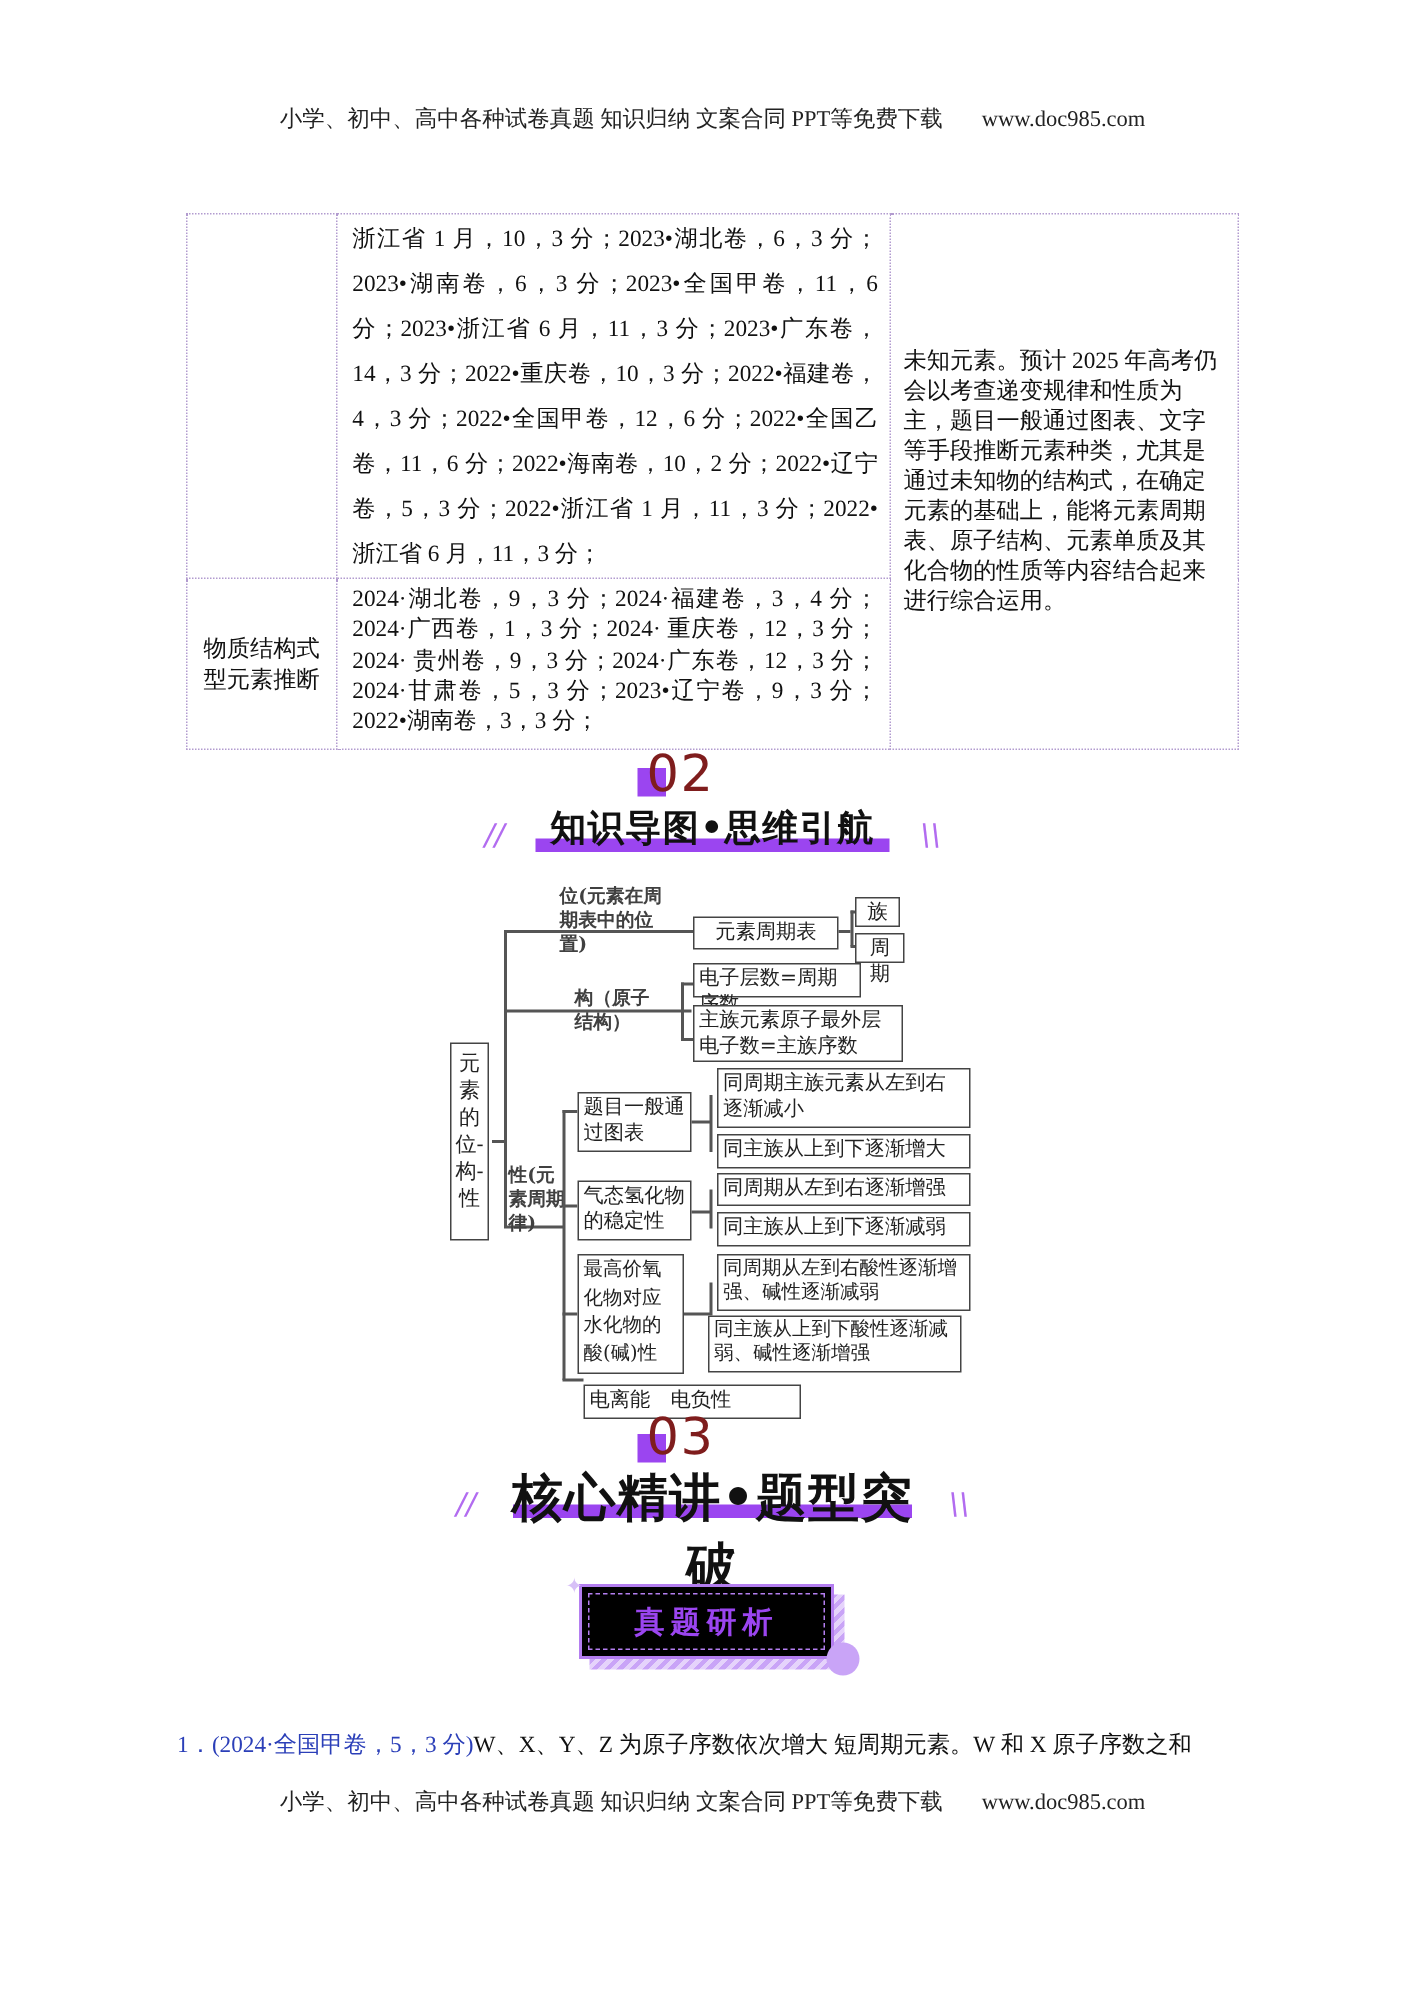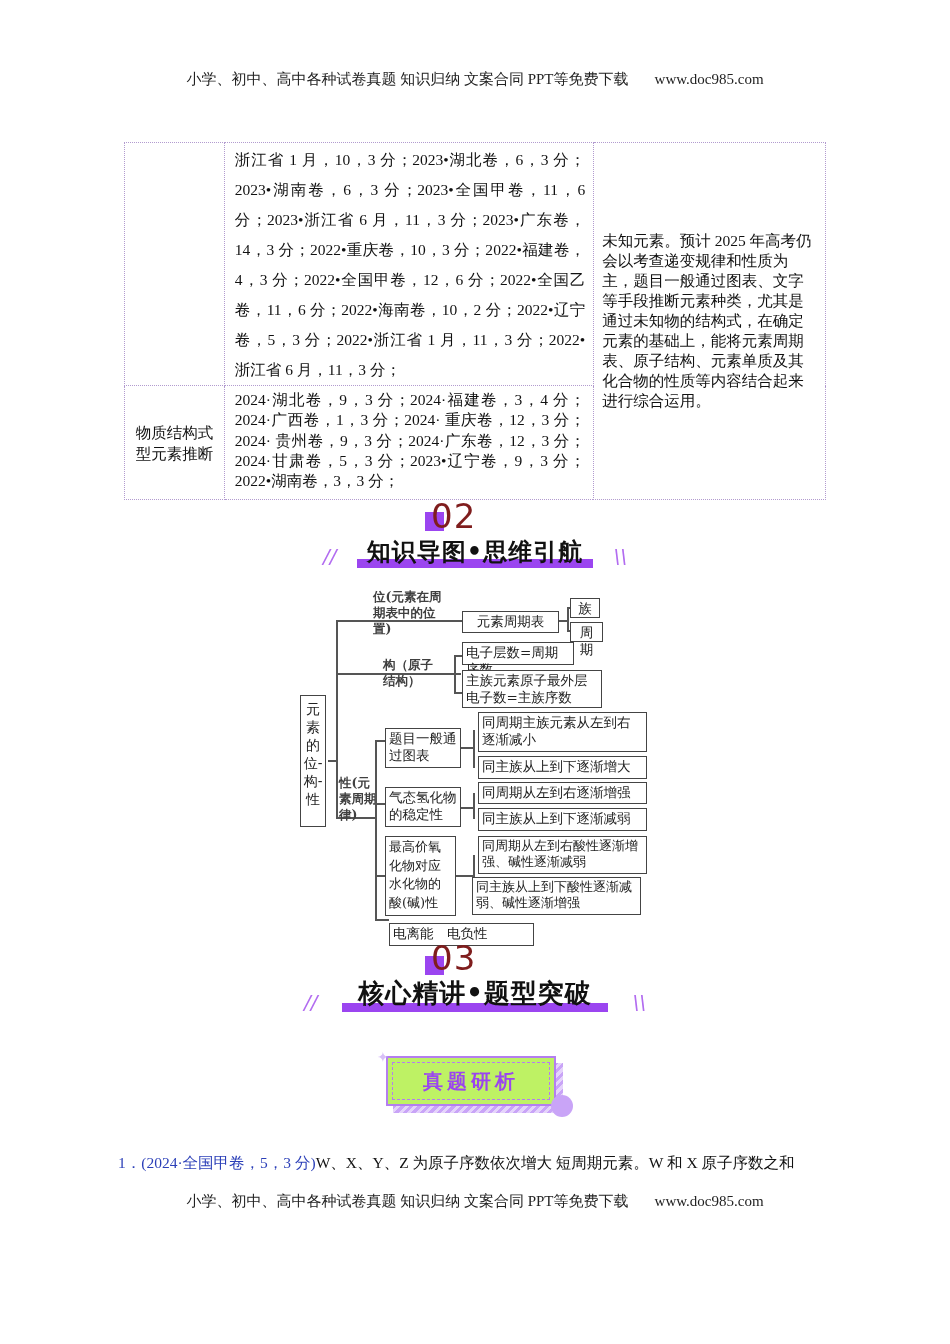--- a/index.html
+++ b/index.html
@@ -38,21 +38,21 @@
   .mm-box { position: absolute; border: 1.5px solid #444; background: #fff; font-size: 13.5px;
             font-family: "DejaVu Serif", serif; color: #222; line-height: 17px; padding: 1px 3px; }
   .mm-label { position: absolute; font-size: 12.5px; font-family: "DejaVu Serif", serif; color: #404040; line-height: 16px; font-weight: bold; }
   .mm-line { position: absolute; background: #555; }
   .root-box { writing-mode: horizontal-tb; text-align: center; width: 26px; font-size: 14px; line-height: 18px; padding: 4px 2px; }
 
   
   .badge { position: absolute; left: 383px; top: 1053px; width: 190px; height: 66px; }
   .badge-shadow { position: absolute; left: 10px; top: 10px; width: 170px; height: 50px;
                   background: repeating-linear-gradient(135deg, #c9a4f7 0 3px, #e5d3fb 3px 6px); }
-  .badge-main { position: absolute; left: 3px; top: 3px; width: 170px; height: 50px; background: #bef264; border: 2px solid #b47ef0; }
+  .badge-main { position: absolute; left: 3px; top: 3px; width: 170px; height: 50px; background: #000000; border: 2px solid #b47ef0; }
   .badge-inner { position: absolute; left: 4px; top: 4px; right: 4px; bottom: 4px; border: 1.5px dashed #b47ef0;
                  display: flex; align-items: center; justify-content: center; }
   .badge-text { font-family: "DejaVu Sans", sans-serif; font-weight: bold; font-size: 20px; color: #9b45f0; letter-spacing: 4px; }
   .badge-planet { position: absolute; left: 168px; top: 42px; width: 22px; height: 22px; border-radius: 50%; background: #c9a4f7; }
   .badge-star { position: absolute; left: -6px; top: -4px; font-size: 14px; color: #d7c0f7; }
 
   .question { position: absolute; left: 118px; top: 1153px; font-size: 15.5px; color: #111; white-space: nowrap; }
   .question .q-src { color: #2b3fb8; }
 </style>
 </head>
@@ -146,21 +146,21 @@
 </div>
 
 <div class="sec-head" style="top:940px;">
   <div class="sec-num-wrap">
     <div class="sec-num-sq" style="top:16px;"></div>
     <div class="sec-num" style="top:-2px;">03</div>
   </div>
   <div class="sec-title-wrap" style="width:290px; height:40px;">
     <span class="slash" style="left:-26px; top:14px;">//</span>
     <div class="sec-title-bar" style="bottom:4px;"></div>
-    <div class="sec-title" style="font-size:26px;">核心精讲•题型突破</div>
+    <div class="sec-title" style="font-size:34px;">核心精讲•题型突破</div>
     <span class="slash" style="right:-26px; top:14px;">\\</span>
   </div>
 </div>
 
 <div class="badge">
   <div class="badge-shadow"></div>
   <div class="badge-main">
     <div class="badge-inner">
       <span class="badge-text">真题研析</span>
     </div>

